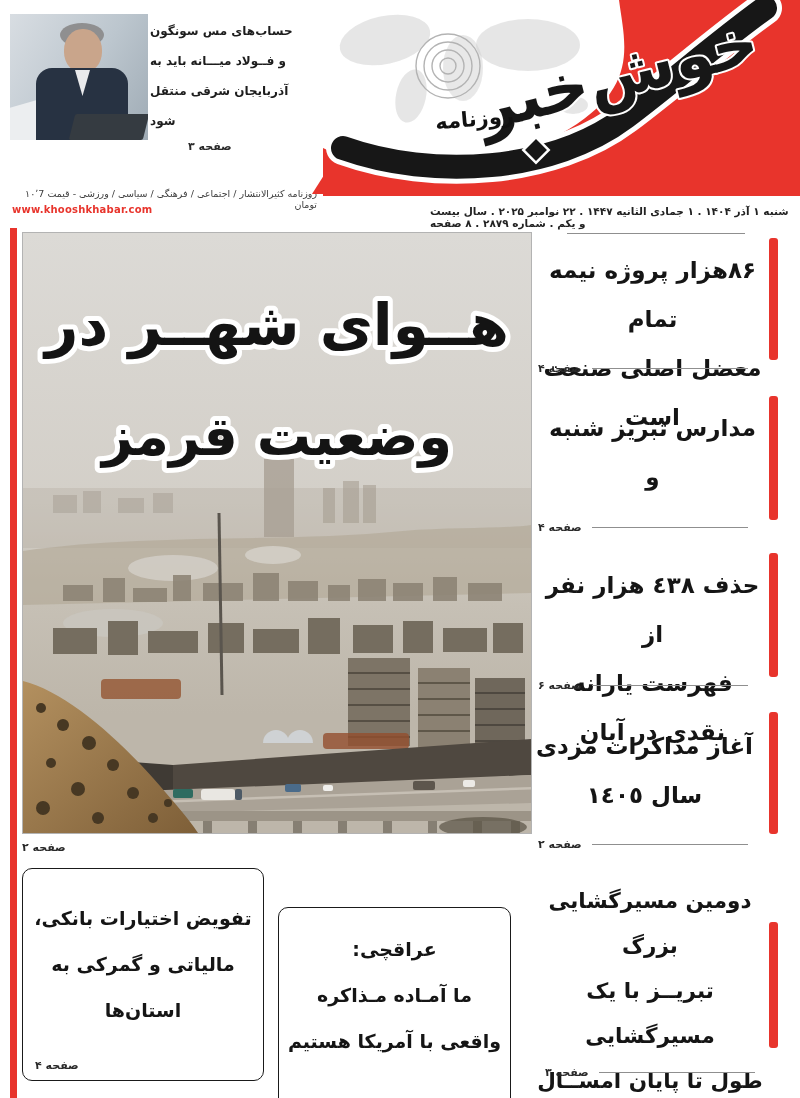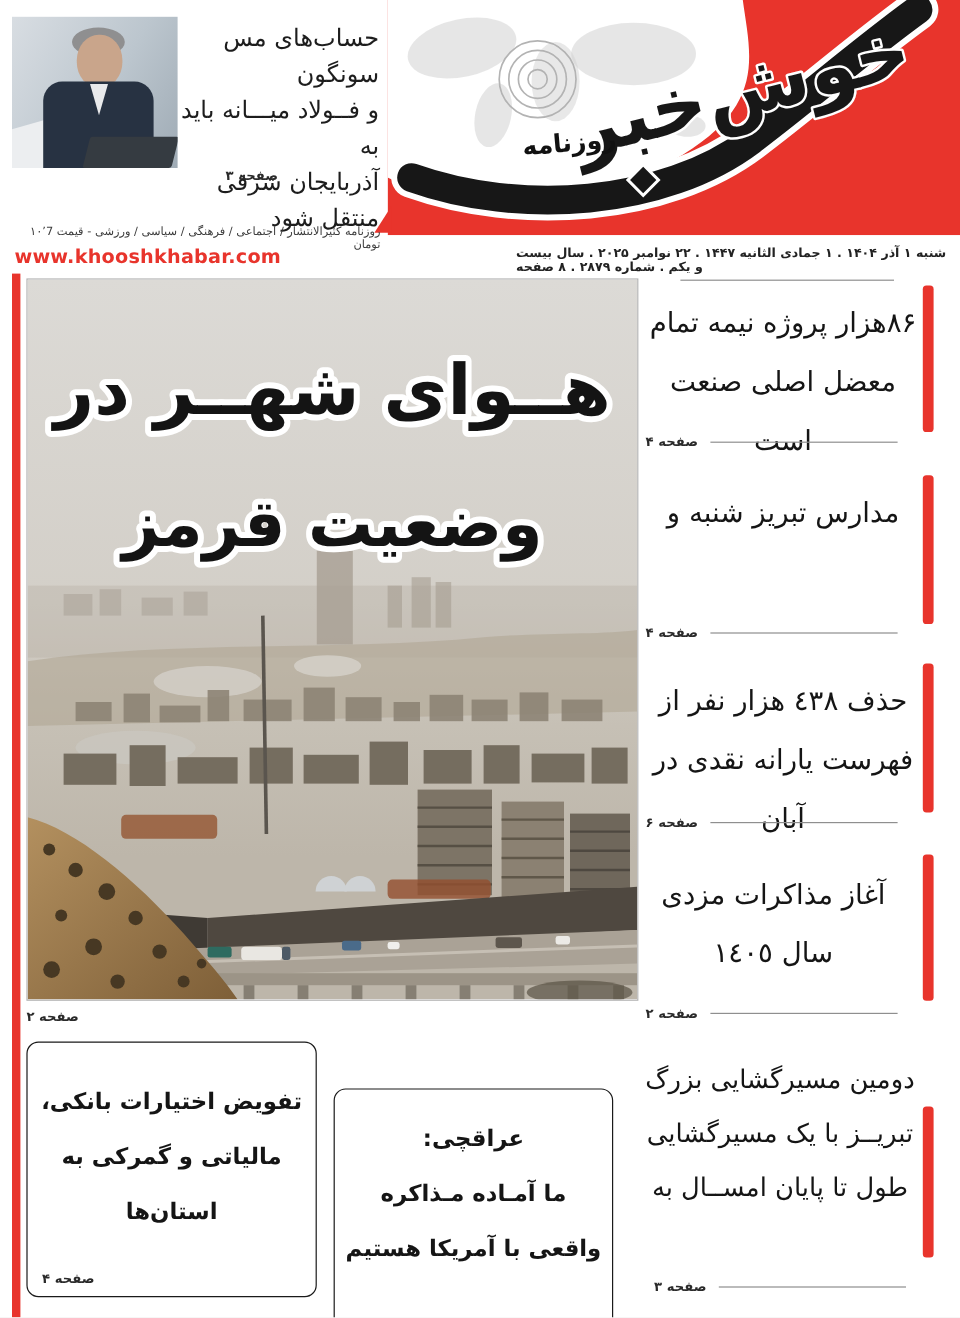--- a/index.html
+++ b/index.html
@@ -5,28 +5,28 @@
   html,body{margin:0;padding:0;}
   body{background:#e9e9e9;font-family:"DejaVu Sans",sans-serif;}
   #page{position:relative;width:800px;height:1098px;background:#ffffff;margin:0 auto;overflow:hidden;}
   .abs{position:absolute;}
   .rtl{direction:rtl;unicode-bidi:isolate;}
   .page-label{font-size:11px;font-weight:bold;color:#2a2a2a;}
   .red-bar{position:absolute;width:9px;border-radius:3px;background:#e8342c;}
   .divider-row{position:absolute;display:flex;align-items:center;gap:10px;}
   .divider-row .line{flex:1;border-top:1.6px solid #8f8f8f;}
   .story-lines{position:absolute;text-align:center;}
-  .story-lines div{font-size:23px;font-weight:normal;line-height:49px;color:#151515;}
+  .story-lines div{font-size:23px;font-weight:bold;line-height:49px;color:#151515;}
   .box{position:absolute;border:1.6px solid #1a1a1a;border-radius:10px;background:#fff;}
   .box .bx-lines{position:absolute;left:0;right:0;top:26px;text-align:center;}
   .box .bx-lines div{font-size:19px;font-weight:bold;line-height:46px;color:#151515;}
   .box .pl{position:absolute;left:12px;bottom:8px;}
-  .tl-lines div{font-size:20px;font-weight:normal;line-height:30px;color:#1d1d1d;text-align:right;}
+  .tl-lines div{font-size:12px;font-weight:bold;line-height:30px;color:#1d1d1d;text-align:left;}
   .meta{font-size:9.5px;color:#3c3c3c;}
-  .site{font-size:16px;font-weight:bold;color:#e8342c;letter-spacing:.2px;}
+  .site{font-size:10px;font-weight:bold;color:#e8342c;letter-spacing:.2px;}
   .dateline{font-size:10.5px;font-weight:bold;color:#222;}
 </style>
 </head>
 <body>
 
 <div id="page">
 
   <div class="abs" style="left:10px;top:14px;width:138px;height:126px;overflow:hidden;background:linear-gradient(120deg,#d8dde2 0%,#bcc6ce 55%,#9fabb5 100%);">
     <div class="abs" style="left:-20px;bottom:-14px;width:80px;height:52px;background:#eceef0;transform:skewY(-16deg);"></div>
     <div class="abs" style="left:50px;top:9px;width:44px;height:24px;border-radius:50%;background:#8f8f90;"></div>

